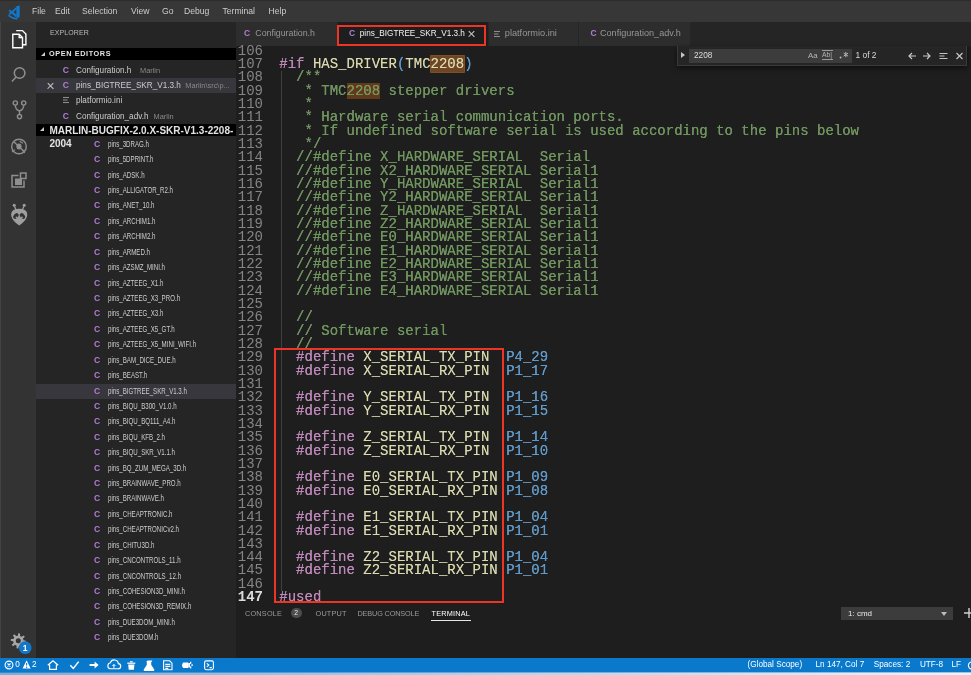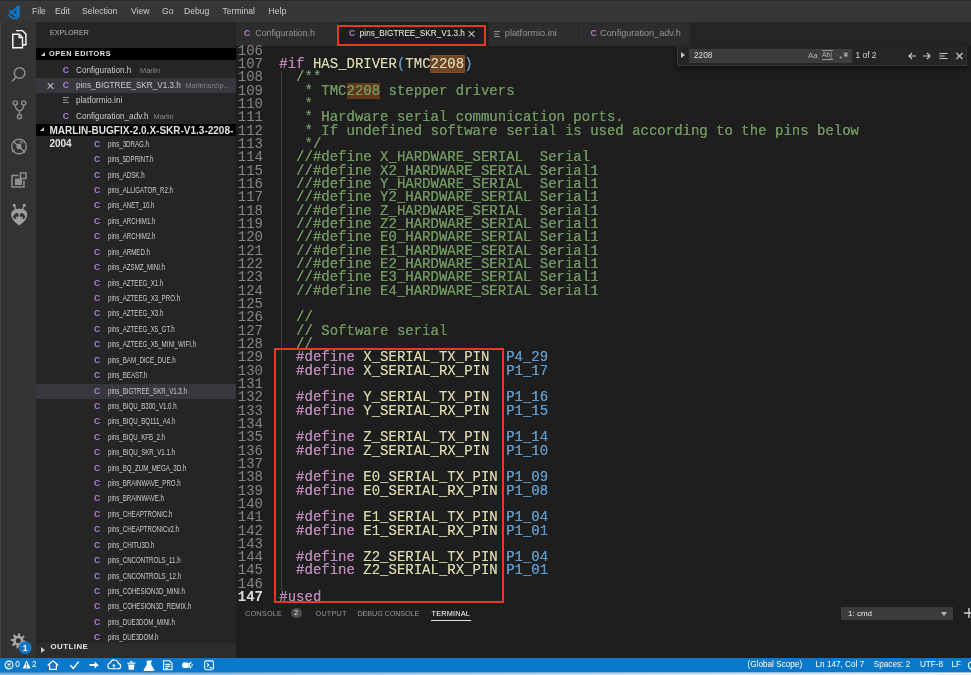--- a/index.html
+++ b/index.html
@@ -290,24 +290,20 @@
         <span class="cico" style="left:58px">C</span>
         <span class="tname" style="left:71.6px">pins_COHESION3D_REMIX.h</span>
       </div>
 <div class="trow" style="top:592.82px">
         <span class="cico" style="left:58px">C</span>
         <span class="tname" style="left:71.6px">pins_DUE3DOM_MINI.h</span>
       </div>
 <div class="trow" style="top:608.24px">
         <span class="cico" style="left:58px">C</span>
         <span class="tname" style="left:71.6px">pins_DUE3DOM.h</span>
-      </div>
- <div class="shead" style="top:620.9px;height:15.1px;line-height:12.5px;background:#2c2c2d">
-        <span style="position:absolute;left:14.5px;letter-spacing:.5px;font-size:7.8px;top:-2px">OUTLINE</span>
-        <span class="tri-r" style="left:5px;top:4.2px"></span>
       </div>
 </div>
 <div id="editor" class="abs">
  <div id="tabbar">
   <div class="tab" style="left:0;width:100.5px">
           <span class="cico" style="left:8px">C</span>
           <span class="tlabel" style="left:19.3px;font-size:8.8px">Configuration.h</span>
         </div>
   <div class="tab" style="left:101.5px;width:150px;background:#1e1e1e">
           <span class="cico" style="left:11.5px">C</span>

